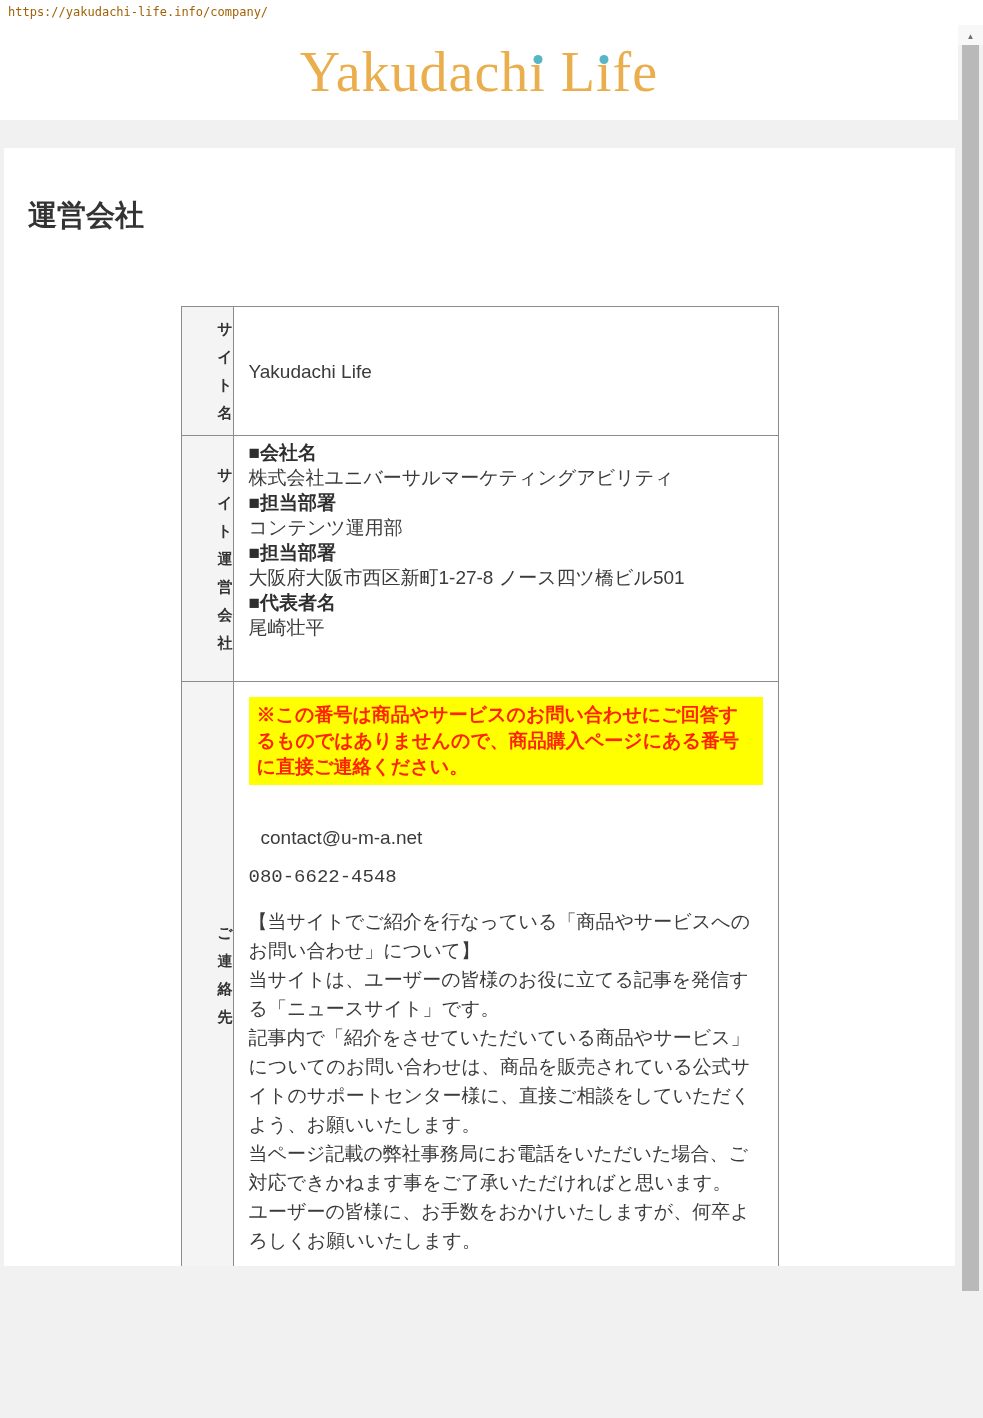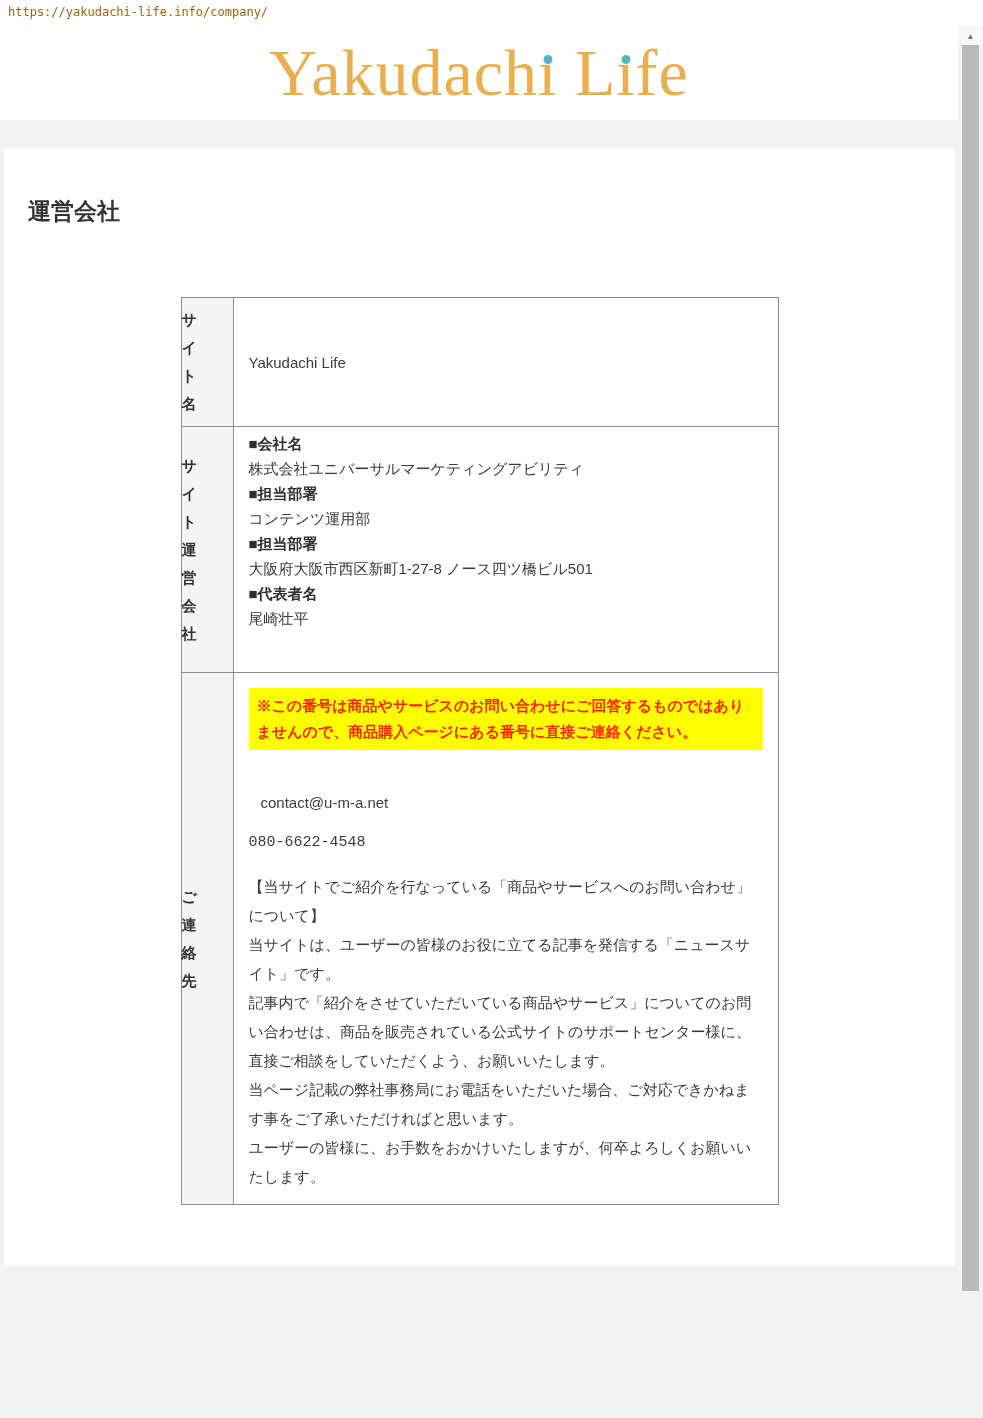--- a/index.html
+++ b/index.html
@@ -8,39 +8,39 @@
   .screen { position:relative; width:983px; height:1418px; background:#ffffff; overflow:hidden; }
 
   
   .url-bar { height:25px; padding:5px 0 0 8px; font:12px "DejaVu Sans Mono", monospace; color:#a16207; }
 
   
   .viewport { position:absolute; top:25px; left:0; width:958px; height:1393px; }
 
   
   .site-header { height:95px; background:#ffffff; text-align:center; }
-  .logo { font-family:"Liberation Serif", serif; font-weight:normal; font-size:66px; line-height:95px;
+  .logo { font-family:"Liberation Serif", serif; font-weight:normal; font-size:56px; line-height:95px;
           color:var(--brand_gold,#eaae4d); letter-spacing:1px; display:inline-block; cursor:pointer; }
   .logo-i { display:inline-block; position:relative; }
   .logo-i::after { content:""; position:absolute; top:30px; left:50%; transform:translateX(-50%);
                    width:9px; height:9px; border-radius:50%; background:var(--brand_teal,#57b6c6); }
 
   
   .page-body { background:var(--body_bg,#f1f1f1); height:1298px; padding-top:28px; }
   .content-card { background:#ffffff; height:1118px; margin:0 3px 0 4px; overflow:hidden; }
 
-  .page-title { padding:48px 0 0 24px; font-size:23px; font-weight:bold; color:#333333; }
+  .page-title { padding:48px 0 0 24px; font-size:29px; font-weight:bold; color:#333333; }
 
   
   .info-table { width:598px; margin:70px auto 0; border-collapse:collapse; }
   .info-table th, .info-table td { border:1px solid #8c8c8c; }
-  .info-table th { width:52px; background:#f4f4f4; text-align:left; vertical-align:middle;
+  .info-table th { width:52px; background:#f4f4f4; text-align:right; vertical-align:middle;
                    font-size:15px; font-weight:bold; color:#333333; padding:8px 0; }
   .vtext { display:inline-block; width:16px; line-height:28px; word-break:break-all; white-space:normal; }
-  .info-table td { font-size:15px; color:#3b3b3b; padding:13px 15px; line-height:25px; }
+  .info-table td { font-size:19px; color:#3b3b3b; padding:13px 15px; line-height:25px; }
   .row-site td { height:120px; vertical-align:middle; }
   .row-company td { height:246px; vertical-align:top; padding-top:4px; }
   .row-contact td { height:471px; vertical-align:top; }
   .row-company p { line-height:25px; }
   .field-label { font-weight:bold; color:#2e2e2e; }
 
   .notice { background:var(--notice_bg,#ffff00); color:var(--notice_text,#ff2400);
             font-weight:bold; line-height:26px; padding:5px 8px; margin:2px 0 40px; }
   .contact-line { line-height:25px; margin:0 12px 15px; }
   .contact-phone { margin:0 0 17px;font-family:Liberation Mono, monospace; }

